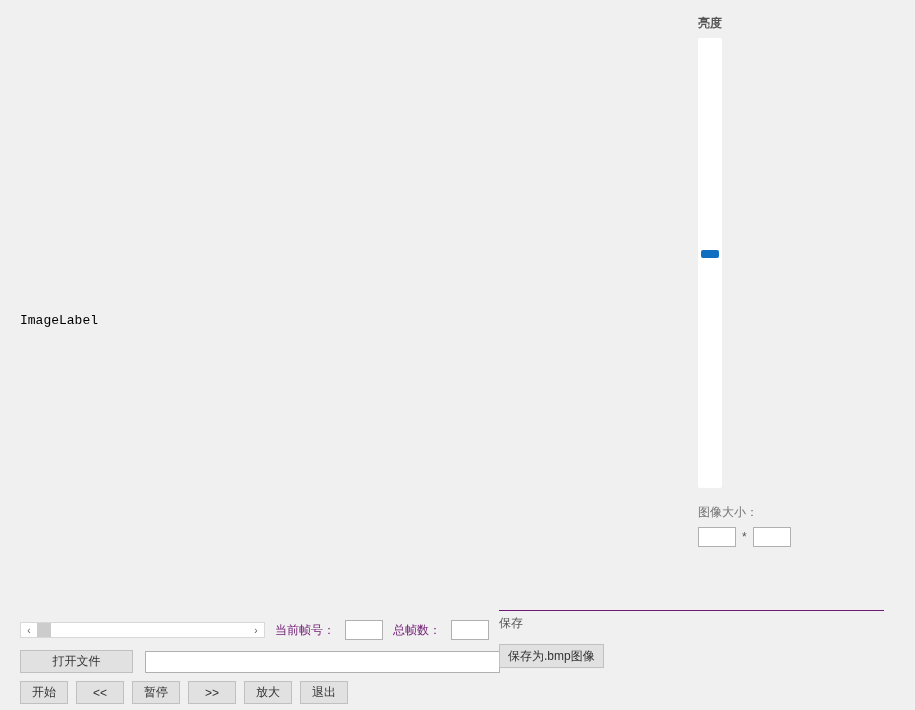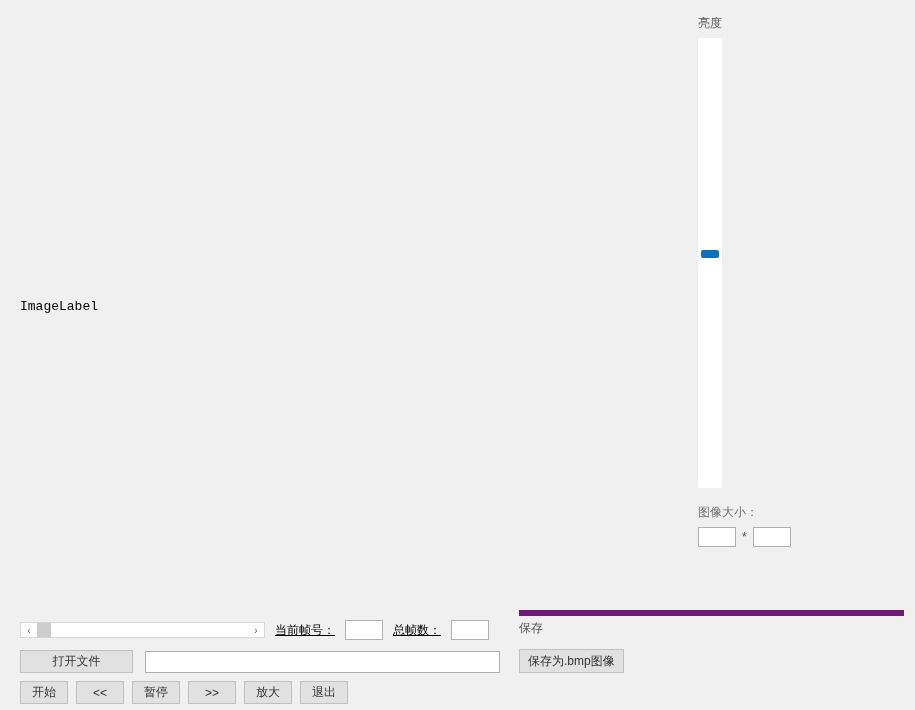--- a/index.html
+++ b/index.html
@@ -12,21 +12,21 @@
       padding: 0;
       width: 915px;
       height: 710px;
       background: #f0f0f0;
       position: relative;
       overflow: hidden;
     }
     .image-area {
       position: absolute;
       left: 10px;
-      top: 6px;
+      top: 20px;
       width: 670px;
       height: 580px;
       text-decoration: underline;
     }
     .image-label {
       position: absolute;
       left: 10px;
       top: 293px;
       font-family: "Courier New", monospace;
       font-size: 13px;
@@ -38,20 +38,21 @@
       top: 15px;
       width: 200px;
     }
     .display-title {
       color: #555;
       margin-bottom: 8px;
     }
     .slider-row {
       display: flex;
       gap: 20px;
+      font-weight: bold;
     }
     .slider-group {
       display: flex;
       flex-direction: column;
       align-items: center;
     }
     .slider-label {
       color: #555;
       margin-bottom: 6px;
       align-self: flex-start;
@@ -134,23 +135,22 @@
     .hscroll-thumb {
       position: absolute;
       left: 0;
       top: 0;
       width: 14px;
       height: 100%;
       background: #ccc;
       cursor: pointer;
     }
     .frame-label {
-      color: #000000;
+      color: #701a75;
       white-space: nowrap;
-      text-decoration: underline;
     }
     .frame-input {
       width: 38px;
       height: 20px;
       border: 1px solid #b0b0b0;
       background: #fff;
       padding: 1px 3px;
     }
     .file-row {
       display: flex;
@@ -184,24 +184,24 @@
       background: #fff;
       padding: 1px 4px;
     }
     .control-row {
       display: flex;
       align-items: center;
       gap: 8px;
     }
     .save-panel {
       position: absolute;
-      left: 519px;
+      left: 499px;
       top: 610px;
       width: 385px;
-      border-top: 6px solid #701a75;
+      border-top: 1px solid #701a75;
       padding-top: 4px;
     }
     .save-title {
       color: #555;
       margin-bottom: 12px;
     }
     .save-row {
       display: flex;
       align-items: flex-start;
       gap: 8px;

